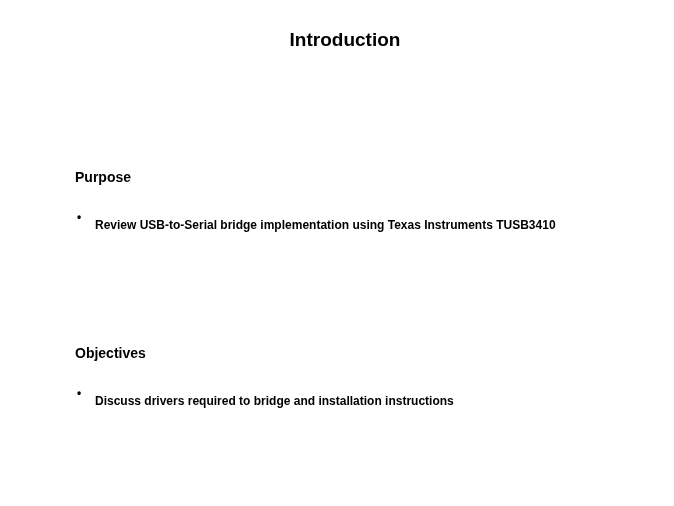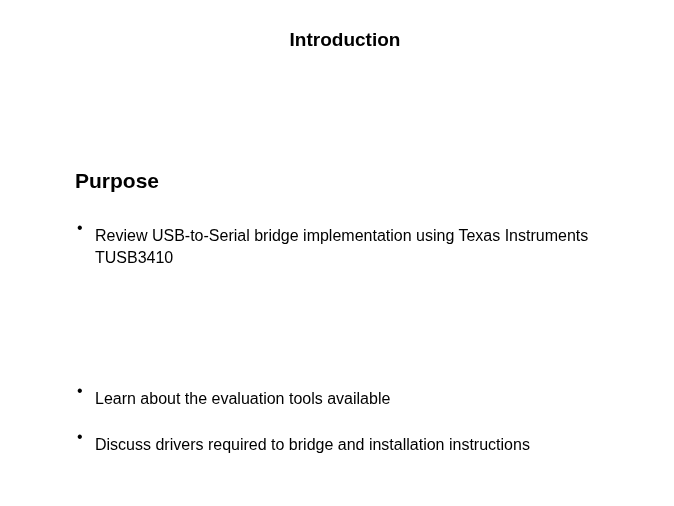--- a/index.html
+++ b/index.html
@@ -21,33 +21,34 @@
     font-size: 19px;
     padding-top: 13px;
   }
   .content-area {
     padding-left: 43px;
     padding-right: 32px;
     padding-top: 94px;
   }
   .section-heading {
     font-weight: bold;
-    font-size: 21px;
+    font-size: 14px;
     margin-bottom: 8px;
   }
   .bullet-list {
     list-style: none;
     margin-bottom: 32px;
   }
   .bullet-list li {
-    font-size: 16px;
+    font-size: 12px;
     line-height: 1.35;
     padding-left: 20px;
     position: relative;
     margin-bottom: 8px;
+    font-weight: bold;
   }
   .bullet-list li::before {
     content: "•";
     position: absolute;
     left: 2px;
     top: 0;
   }
   .section-block {
     margin-bottom: 32px;
   }
@@ -60,22 +61,22 @@
 <div class="content-area">
 
   <div class="section-block">
     <div class="section-heading">Purpose</div>
     <ul class="bullet-list">
       <li>Review USB-to-Serial bridge implementation using Texas Instruments TUSB3410</li>
     </ul>
   </div>
 
   <div class="section-block">
+    <div class="section-heading">Objectives</div>
     <ul class="bullet-list">
-      <li>Learn about the evaluation tools available</li>
       <li>Discuss drivers required to bridge and installation instructions</li>
     </ul>
   </div>
 
   <div class="section-block">
     <ul class="bullet-list">
       <li>10 Pages</li>
     </ul>
   </div>
 

